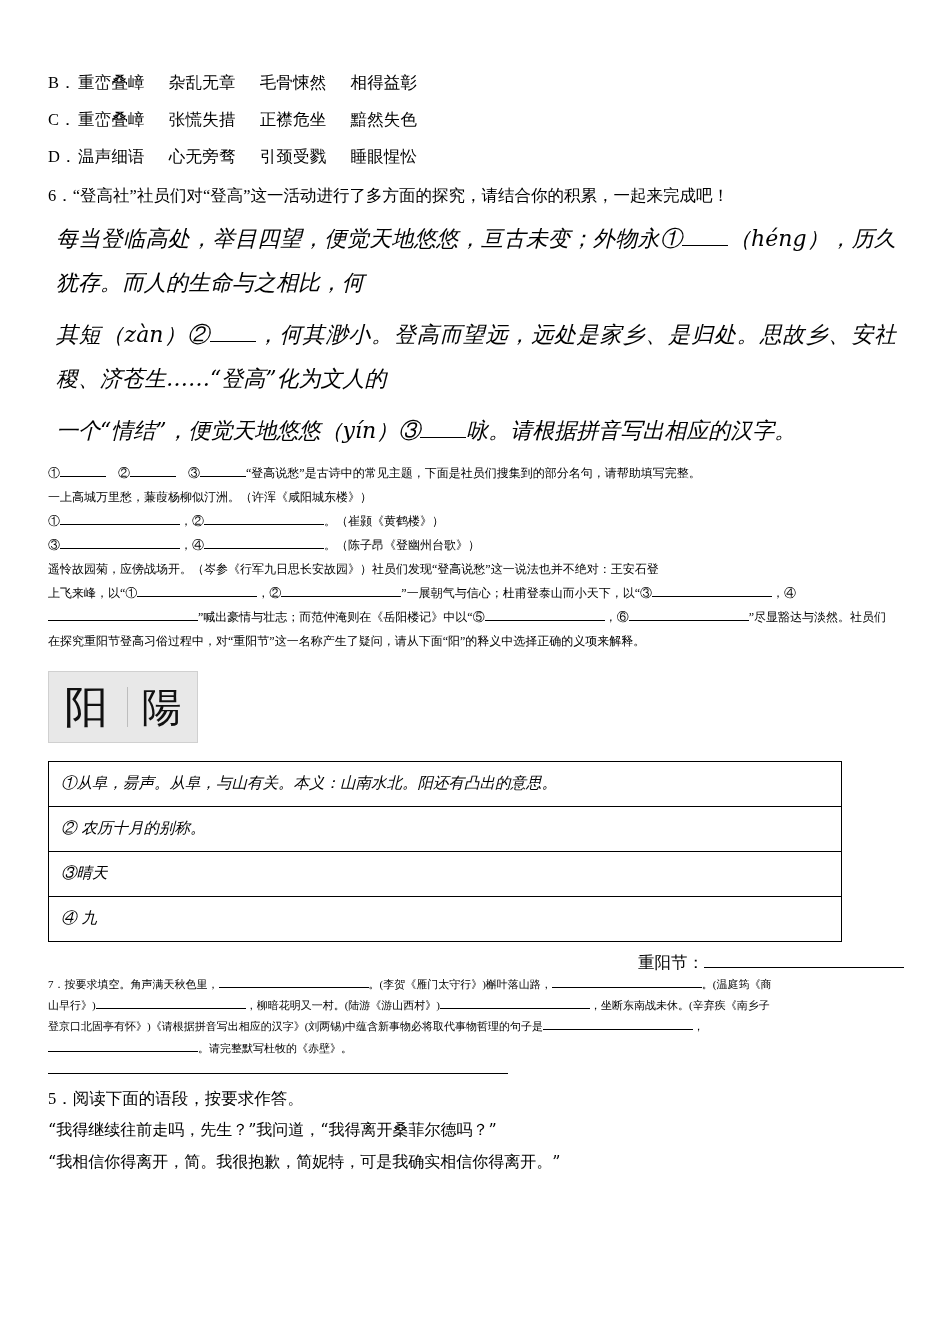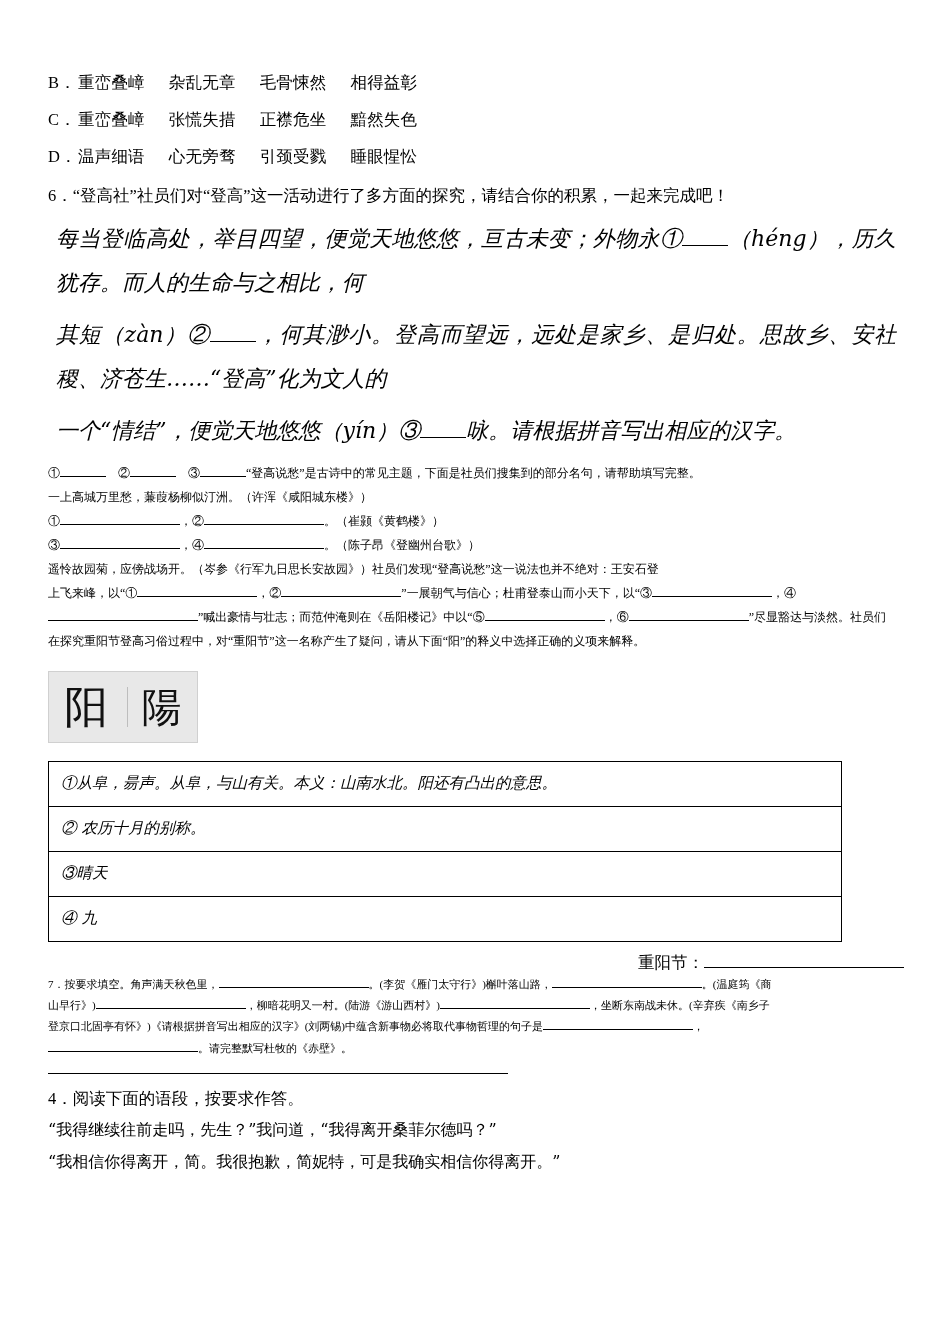--- a/index.html
+++ b/index.html
@@ -241,18 +241,18 @@
       <p class="tight">
         <span>登京口北固亭有怀》)《请根据拼音写出相应的汉字》(刘两锡)中蕴含新事物必将取代事物哲理的句子是</span><span class="blank-xl"></span><span>，</span>
       </p>
       <p class="tight">
         <span class="blank-xl"></span><span>。请完整默写杜牧的《赤壁》。</span>
       </p>
     </div>
 
     <hr class="long-rule">
 
-    <div class="q-line">4．阅读下面的语段，按要求作答。</div>
+    <div class="q-line">5．阅读下面的语段，按要求作答。</div>
     <p class="quote tight">“我得继续往前走吗，先生？”我问道，“我得离开桑菲尔德吗？”</p>
     <p class="quote tight">“我相信你得离开，简。我很抱歉，简妮特，可是我确实相信你得离开。”</p>
 
   </div>
 </div>
 
 </body></html>

